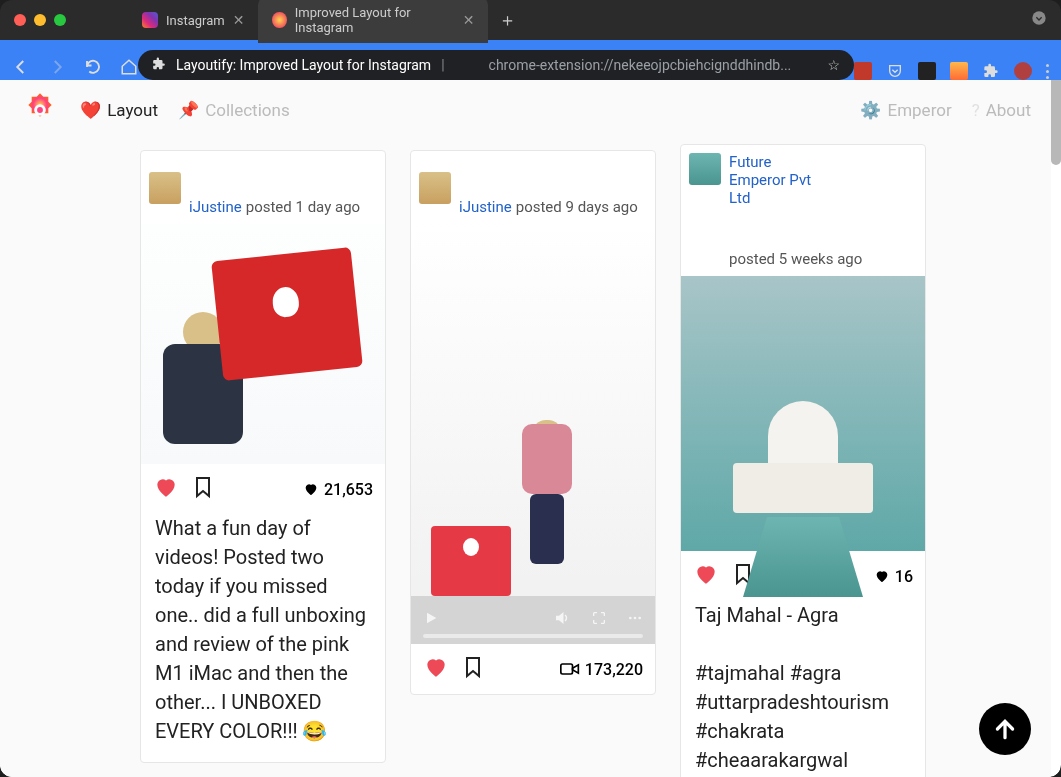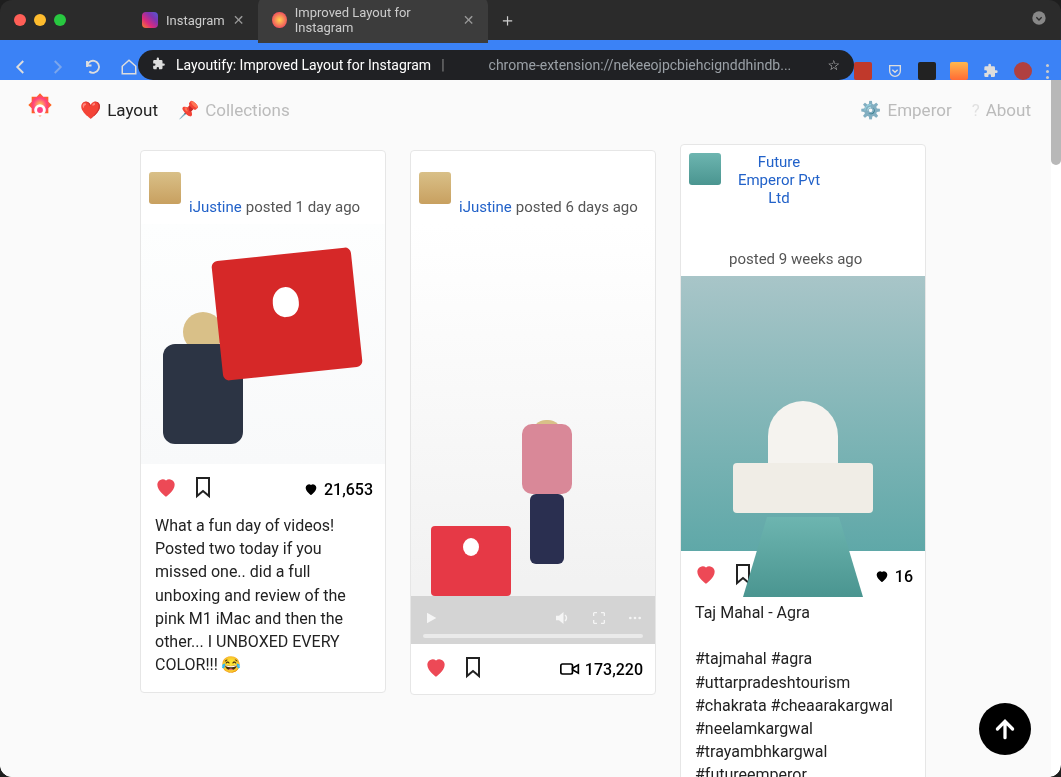--- a/index.html
+++ b/index.html
@@ -60,21 +60,21 @@
 .media.vid { height: 420px; background: linear-gradient(#fff 0%, #f2f2f2 85%); position: relative; }
 .media.img3 { height: 275px; background: linear-gradient(#a8c5c8,#5fa8a8); display:flex; align-items:flex-end; justify-content:center; }
 .video-controls { position: absolute; bottom: 0; left: 0; right: 0; height: 48px; background: rgba(0,0,0,0.12); display: flex; align-items: center; padding: 0 12px; gap: 20px; color: rgba(255,255,255,0.85); }
 .video-controls svg { opacity: 0.85; }
 .video-progress { position: absolute; bottom: 6px; left: 12px; right: 12px; height: 4px; background: rgba(255,255,255,0.5); border-radius: 2px; }
 
 .actions { display: flex; align-items: center; padding: 10px 12px; gap: 12px; }
 .heart { color: #ed4956; cursor: pointer; }
 .bookmark { cursor: pointer; }
 .likes-count { margin-left: auto; display: flex; align-items: center; gap: 5px; font-size: 16px; font-weight: 500; }
-.caption { padding: 0 14px 16px; font-size: 16px; line-height: 1.45; color: #222; }
+.caption { padding: 0 14px 16px; font-size: 20px; line-height: 1.45; color: #222; }
 
 
 .fab { position: absolute; right: 30px; bottom: 22px; width: 52px; height: 52px; border-radius: 50%; background: #000; display: flex; align-items: center; justify-content: center; cursor: pointer; }
 
 
 .red-box { width: 140px; height: 120px; background: #d62828; border-radius: 6px; position: relative; }
 .apple-logo { position:absolute; top:40%; left:50%; transform:translate(-50%,-50%); width:26px; height:30px; background:#fff; border-radius:50% 50% 45% 45%; }
 .person { width:70px; height:170px; position:absolute; bottom:48px; left:50%; transform:translateX(-30%); }
 .person .head{width:26px;height:26px;background:#e8c8a8;border-radius:50%;margin:0 auto;}
 .person .hair{width:30px;height:40px;background:#d9c088;border-radius:14px;margin:-6px auto 0;}
@@ -239,21 +239,21 @@
           </span>
         </div>
         <div class="caption">What a fun day of videos! Posted two today if you missed one.. did a full unboxing and review of the pink M1 iMac and then the other... I UNBOXED EVERY COLOR!!! 😂</div>
       </div>
 
       <div class="card">
         <div class="card-header">
           <div class="avatar" style="background:linear-gradient(#d9c088,#c8a060);"></div>
           <div class="meta">
             <span class="username">iJustine</span>
-            <span class="posted">posted 6 days ago</span>
+            <span class="posted">posted 9 days ago</span>
           </div>
         </div>
         <div class="media vid">
           <div class="small-red"></div>
           <div class="person">
               <div class="hair"></div>
               <div class="head" style="margin-top:-34px;"></div>
               <div class="body"></div>
               <div class="legs"></div>
             </div>
@@ -288,25 +288,25 @@
             <svg width="20" height="16" viewBox="0 0 24 18" fill="none" stroke="#000" stroke-width="2">
                 <rect x="1" y="3" width="14" height="12" rx="2"></rect>
                 <path d="M15 8l7-4v10l-7-4z"></path>
               </svg>
             <span>173,220</span>
           </span>
         </div>
       </div>
 
       <div class="card" style="margin-top:-6px;">
-        <div class="card-header" style="align-items:flex-start;text-align:center;">
+        <div class="card-header" style="align-items:flex-start;">
           <div class="avatar" style="background:linear-gradient(#6db5b0,#4a9590);"></div>
           <div class="meta" style="flex:1;">
             <span class="username" style="display:inline-block;max-width:100px;">Future Emperor Pvt Ltd</span>
-            <span class="posted">posted 9 weeks ago</span>
+            <span class="posted">posted 5 weeks ago</span>
           </div>
         </div>
         <div class="media img3">
           <div class="taj">
               <div class="taj-dome"></div>
               <div class="taj-base"></div>
               <div class="taj-reflect"></div>
             </div>
         </div>
         <div class="actions">

